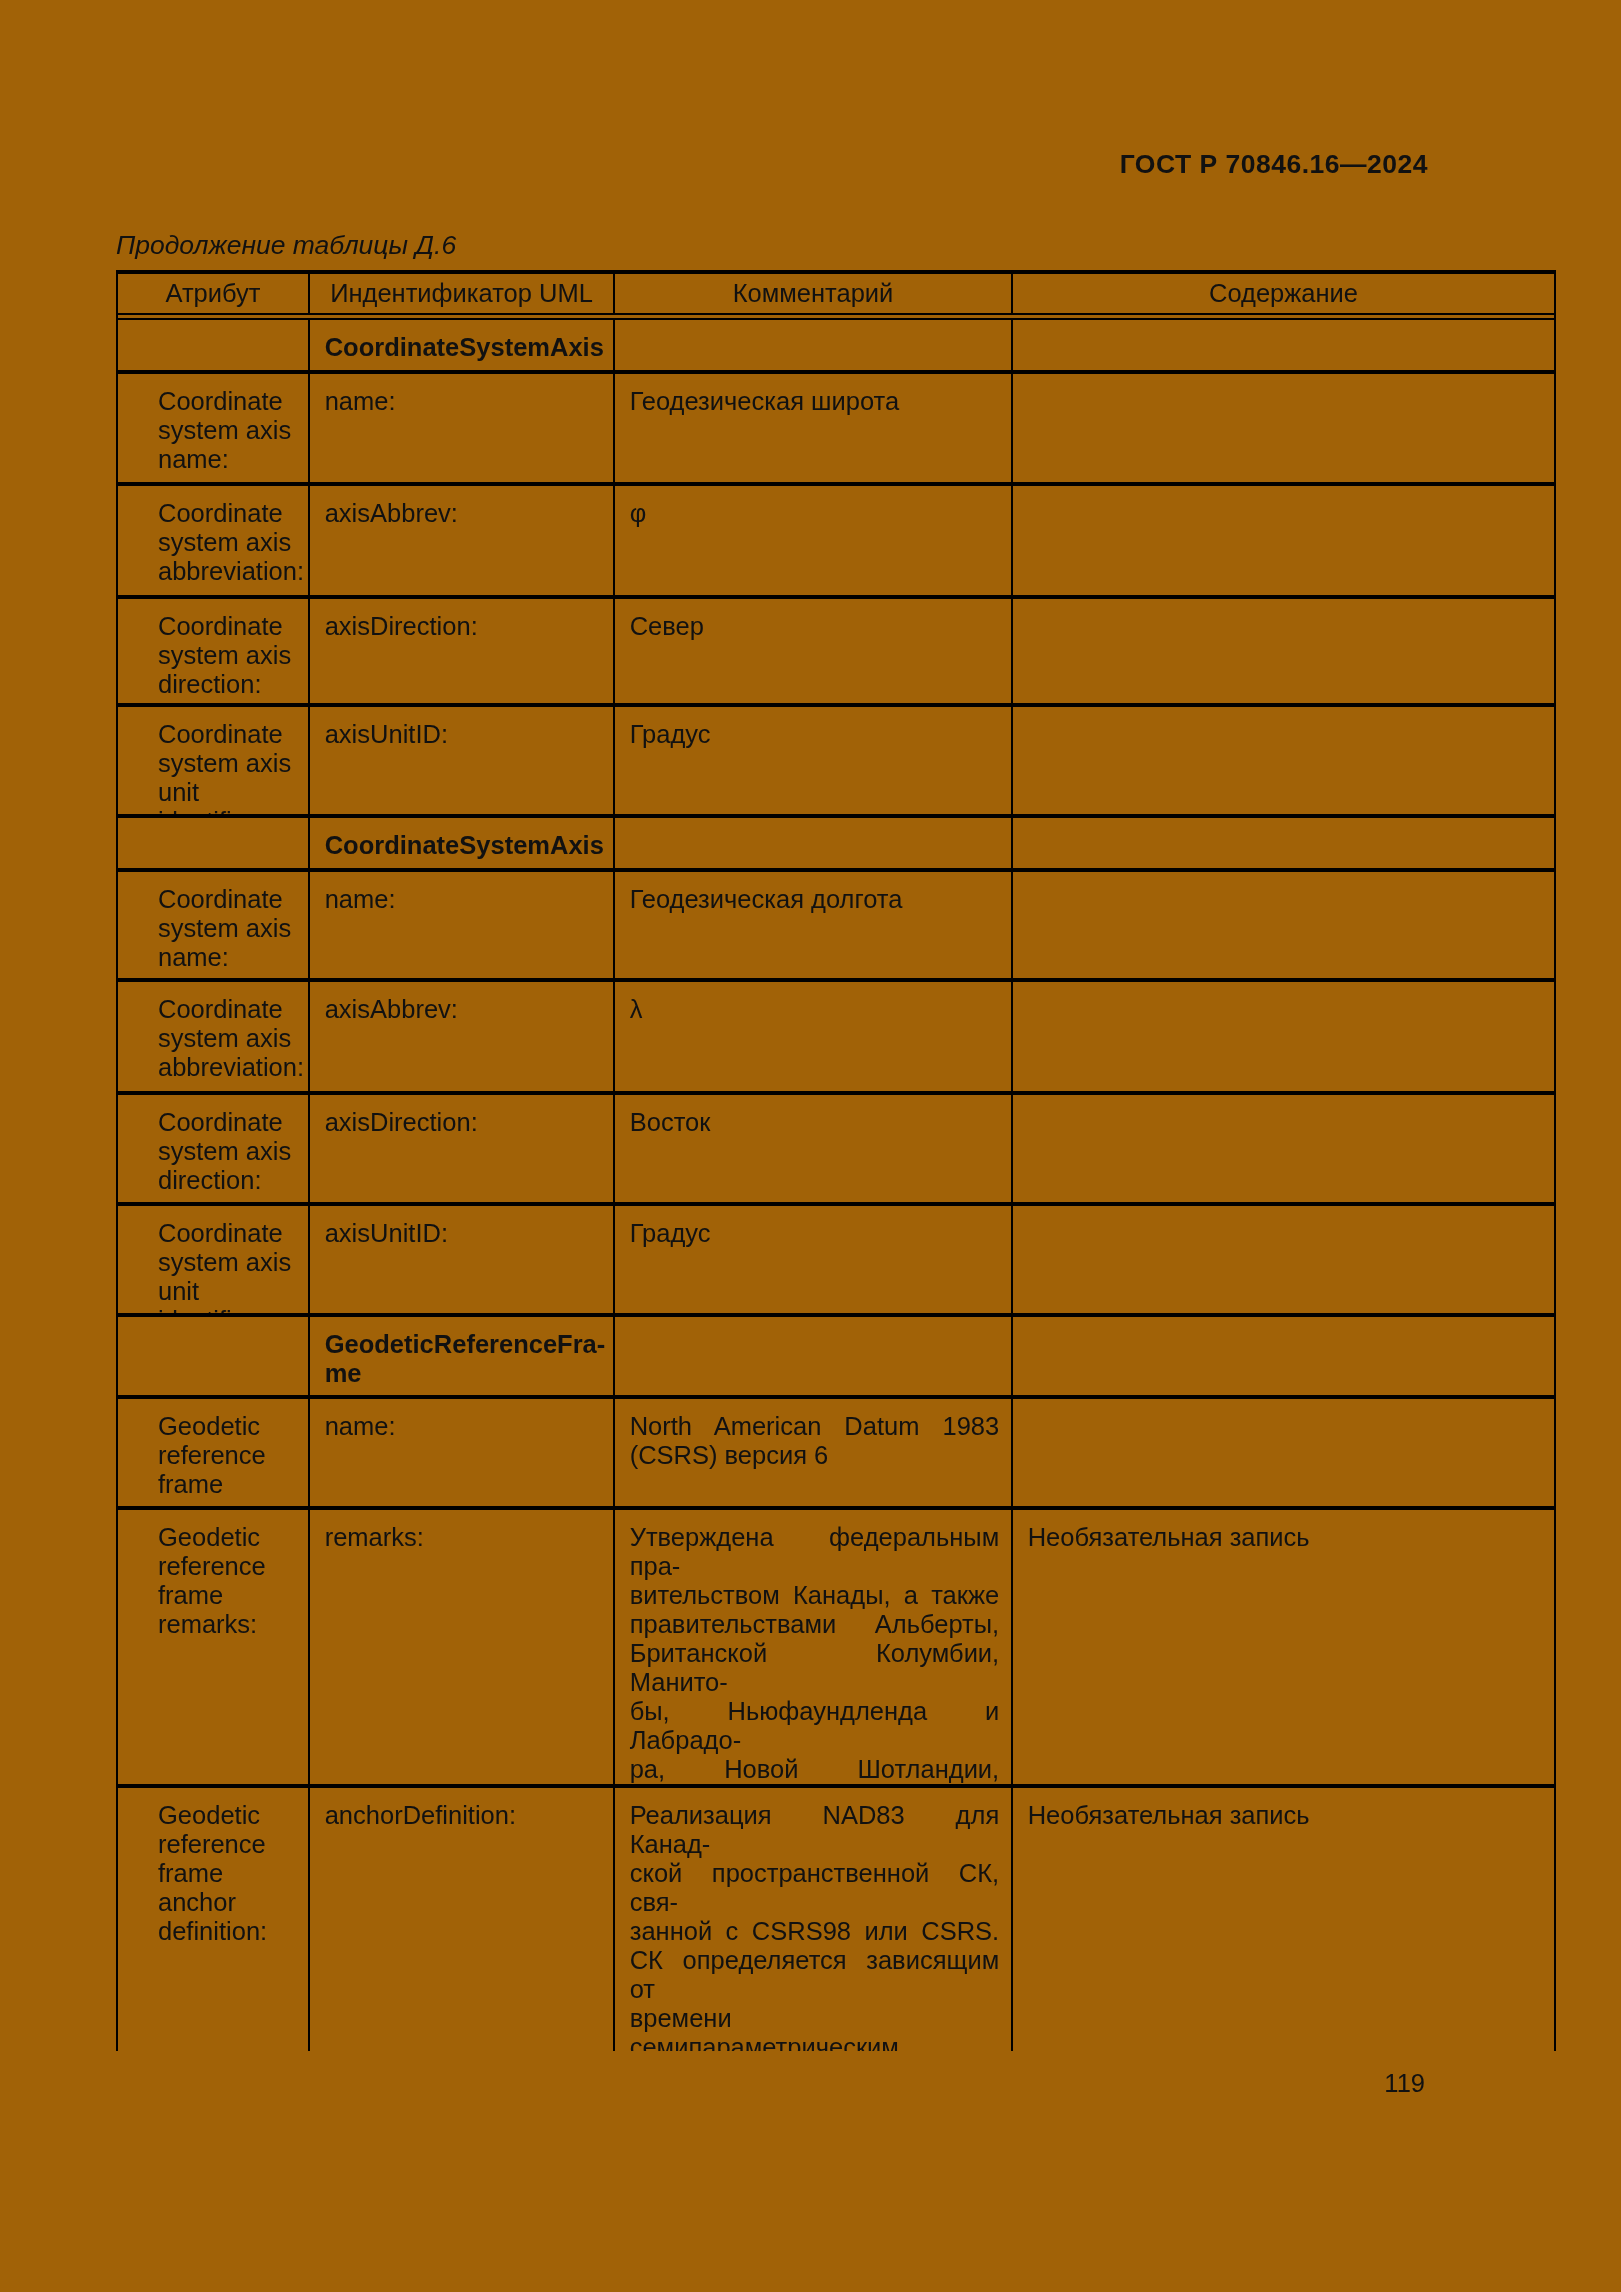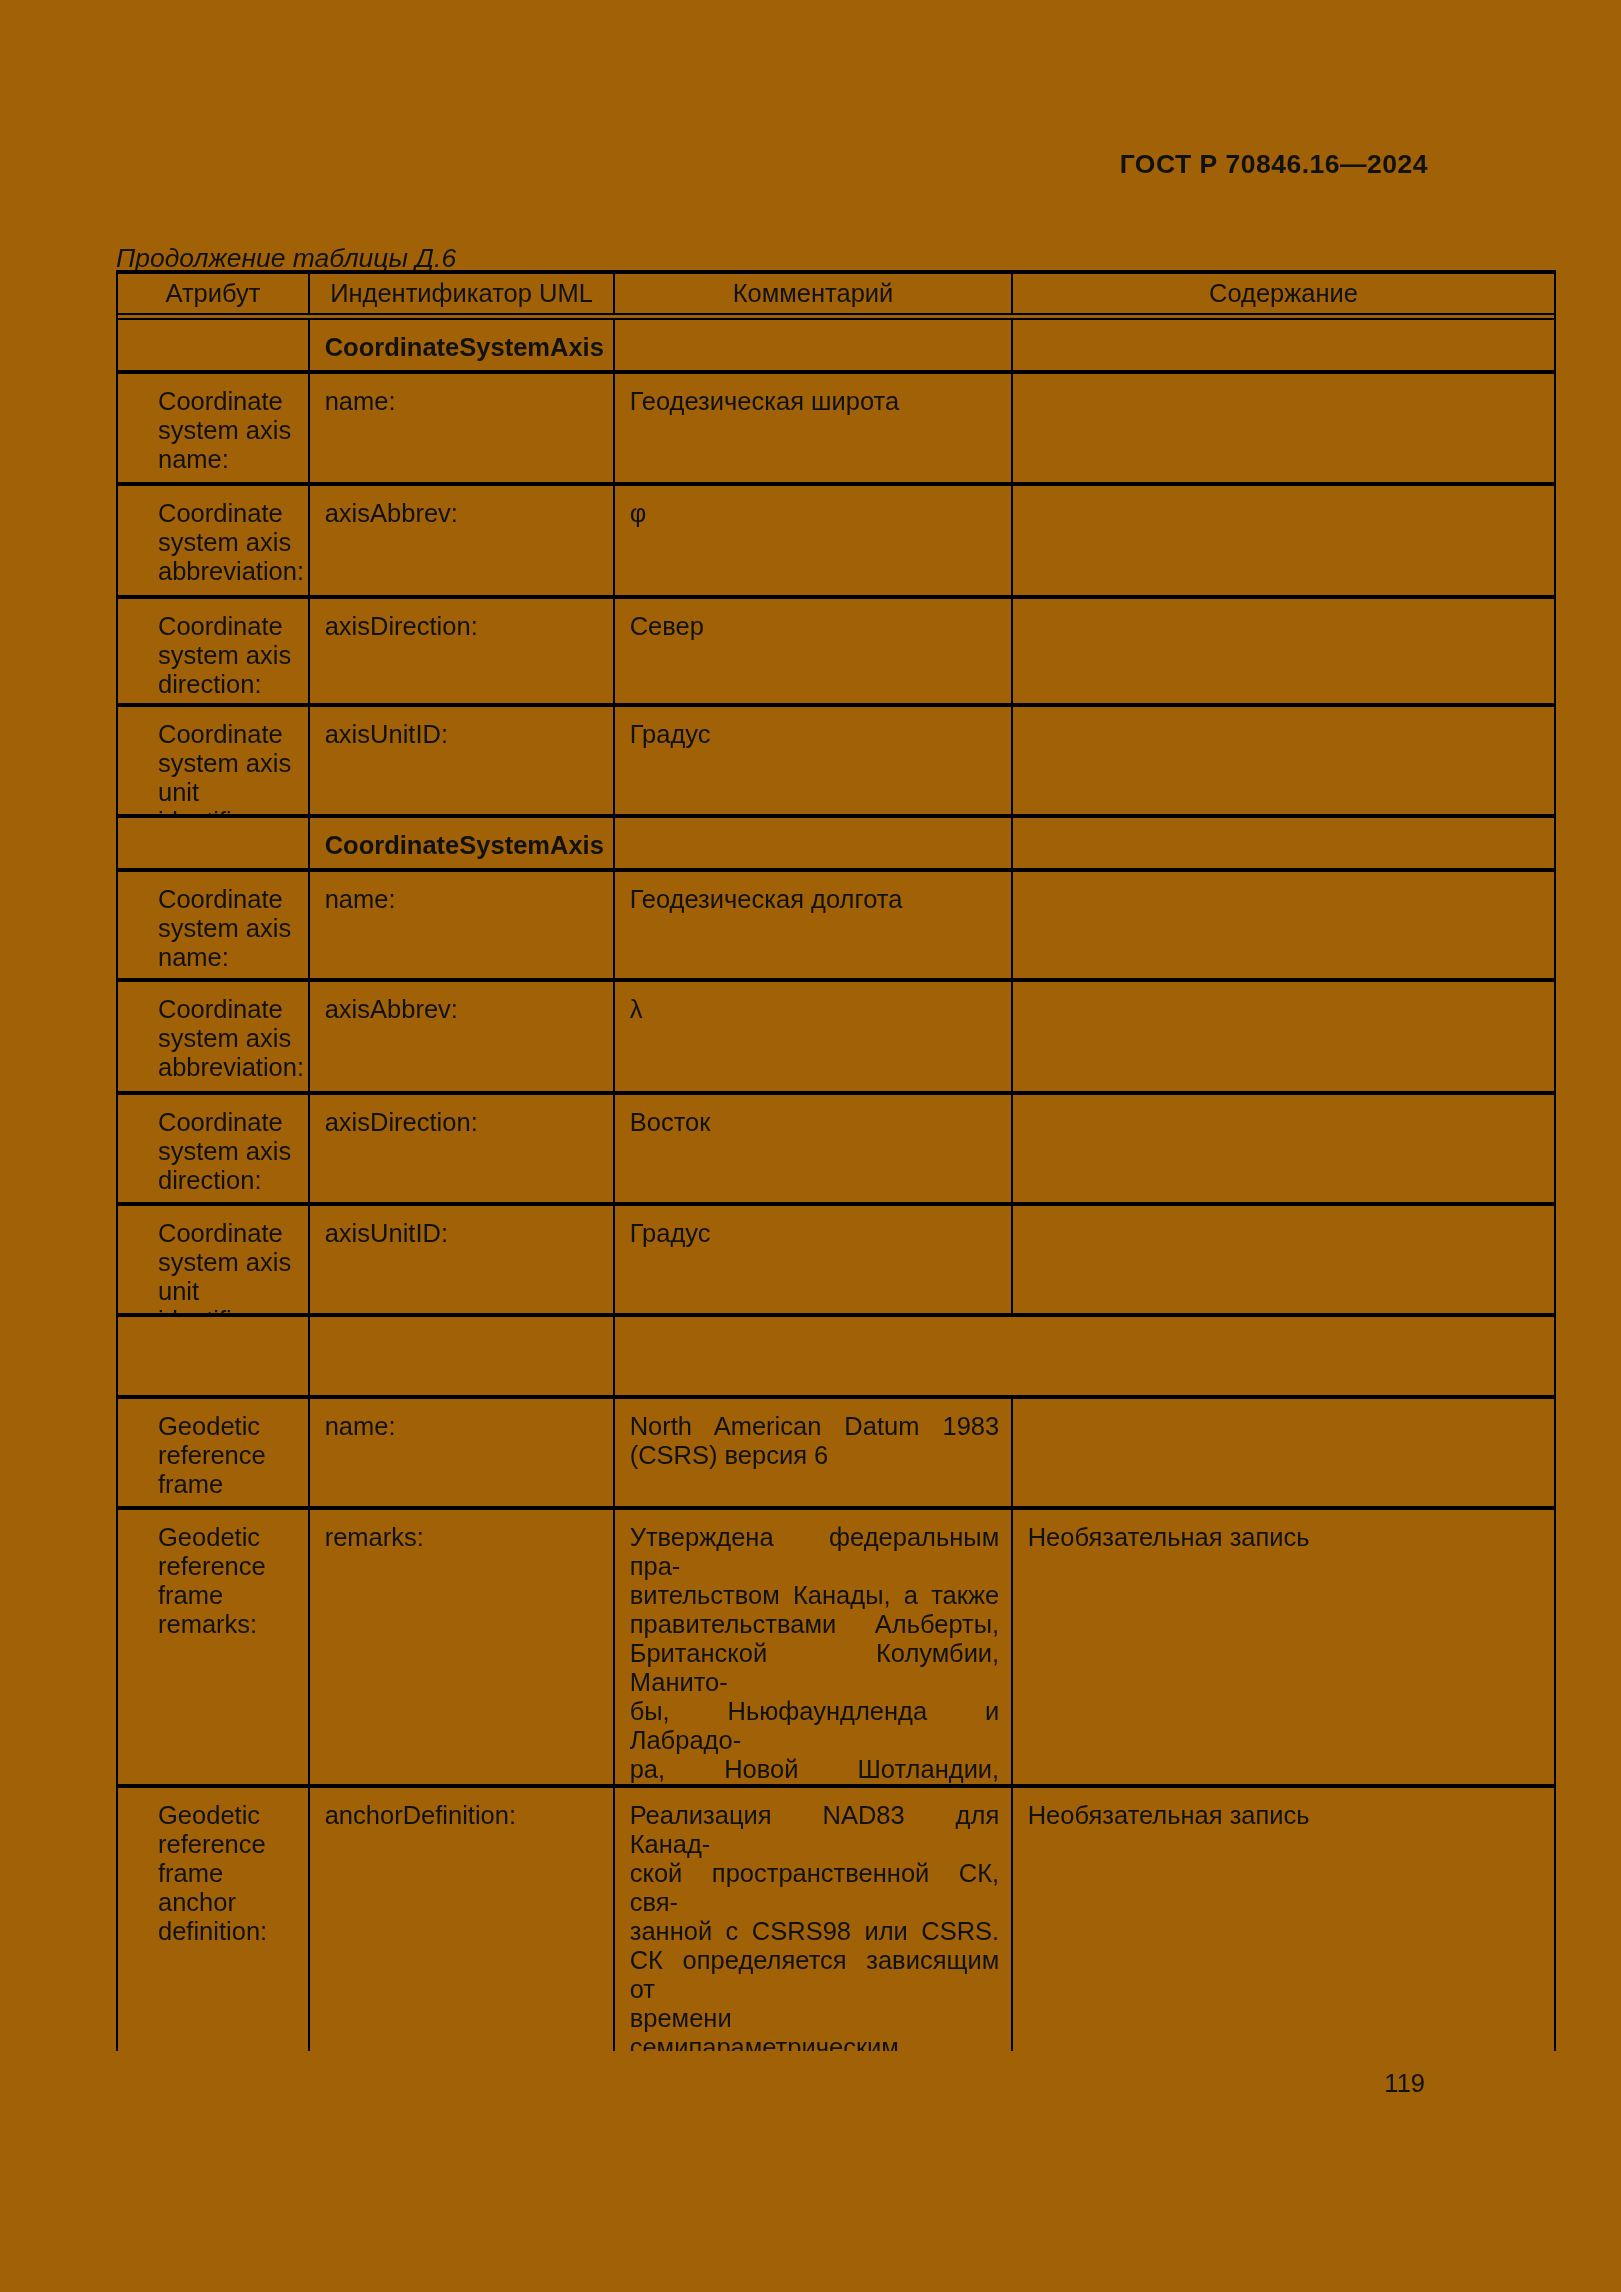--- a/index.html
+++ b/index.html
@@ -9,21 +9,21 @@
     background:#a16207;
     font-family:"Liberation Sans", sans-serif;
     color:#111;
     overflow:hidden;
   }
   .doc-code{
     position:absolute; top:149px; right:193px;
     font-size:26.5px; font-weight:bold; letter-spacing:0.5px;
   }
   .caption{
-    position:absolute; left:116px; top:243px;
+    position:absolute; left:116px; top:230px;
     font-size:26.5px; font-style:italic;
   }
   .doc-table{
     position:absolute; left:116px; top:270px;
     width:1440px; height:1781px;
     box-sizing:border-box;
     border-left:2.9px solid #000;
     border-right:2.9px solid #000;
     border-top:4.9px solid #000;
     overflow:hidden;
@@ -170,20 +170,22 @@
 unit identifier:</div>
       <div class="c">axisUnitID:</div>
       <div class="c content">
           <div>Градус</div>
         </div>
       <div class="c"></div>
     </div>
 
     <div class="trow body" style="height:82px">
       <div class="c"></div>
+      <div class="c cls">GeodeticReferenceFra-
+me</div>
       <div class="c content"></div>
       <div class="c"></div>
     </div>
 
     <div class="trow body" style="height:111px">
       <div class="c pre">Geodetic
 reference
 frame name:</div>
       <div class="c">name:</div>
       <div class="c content">

